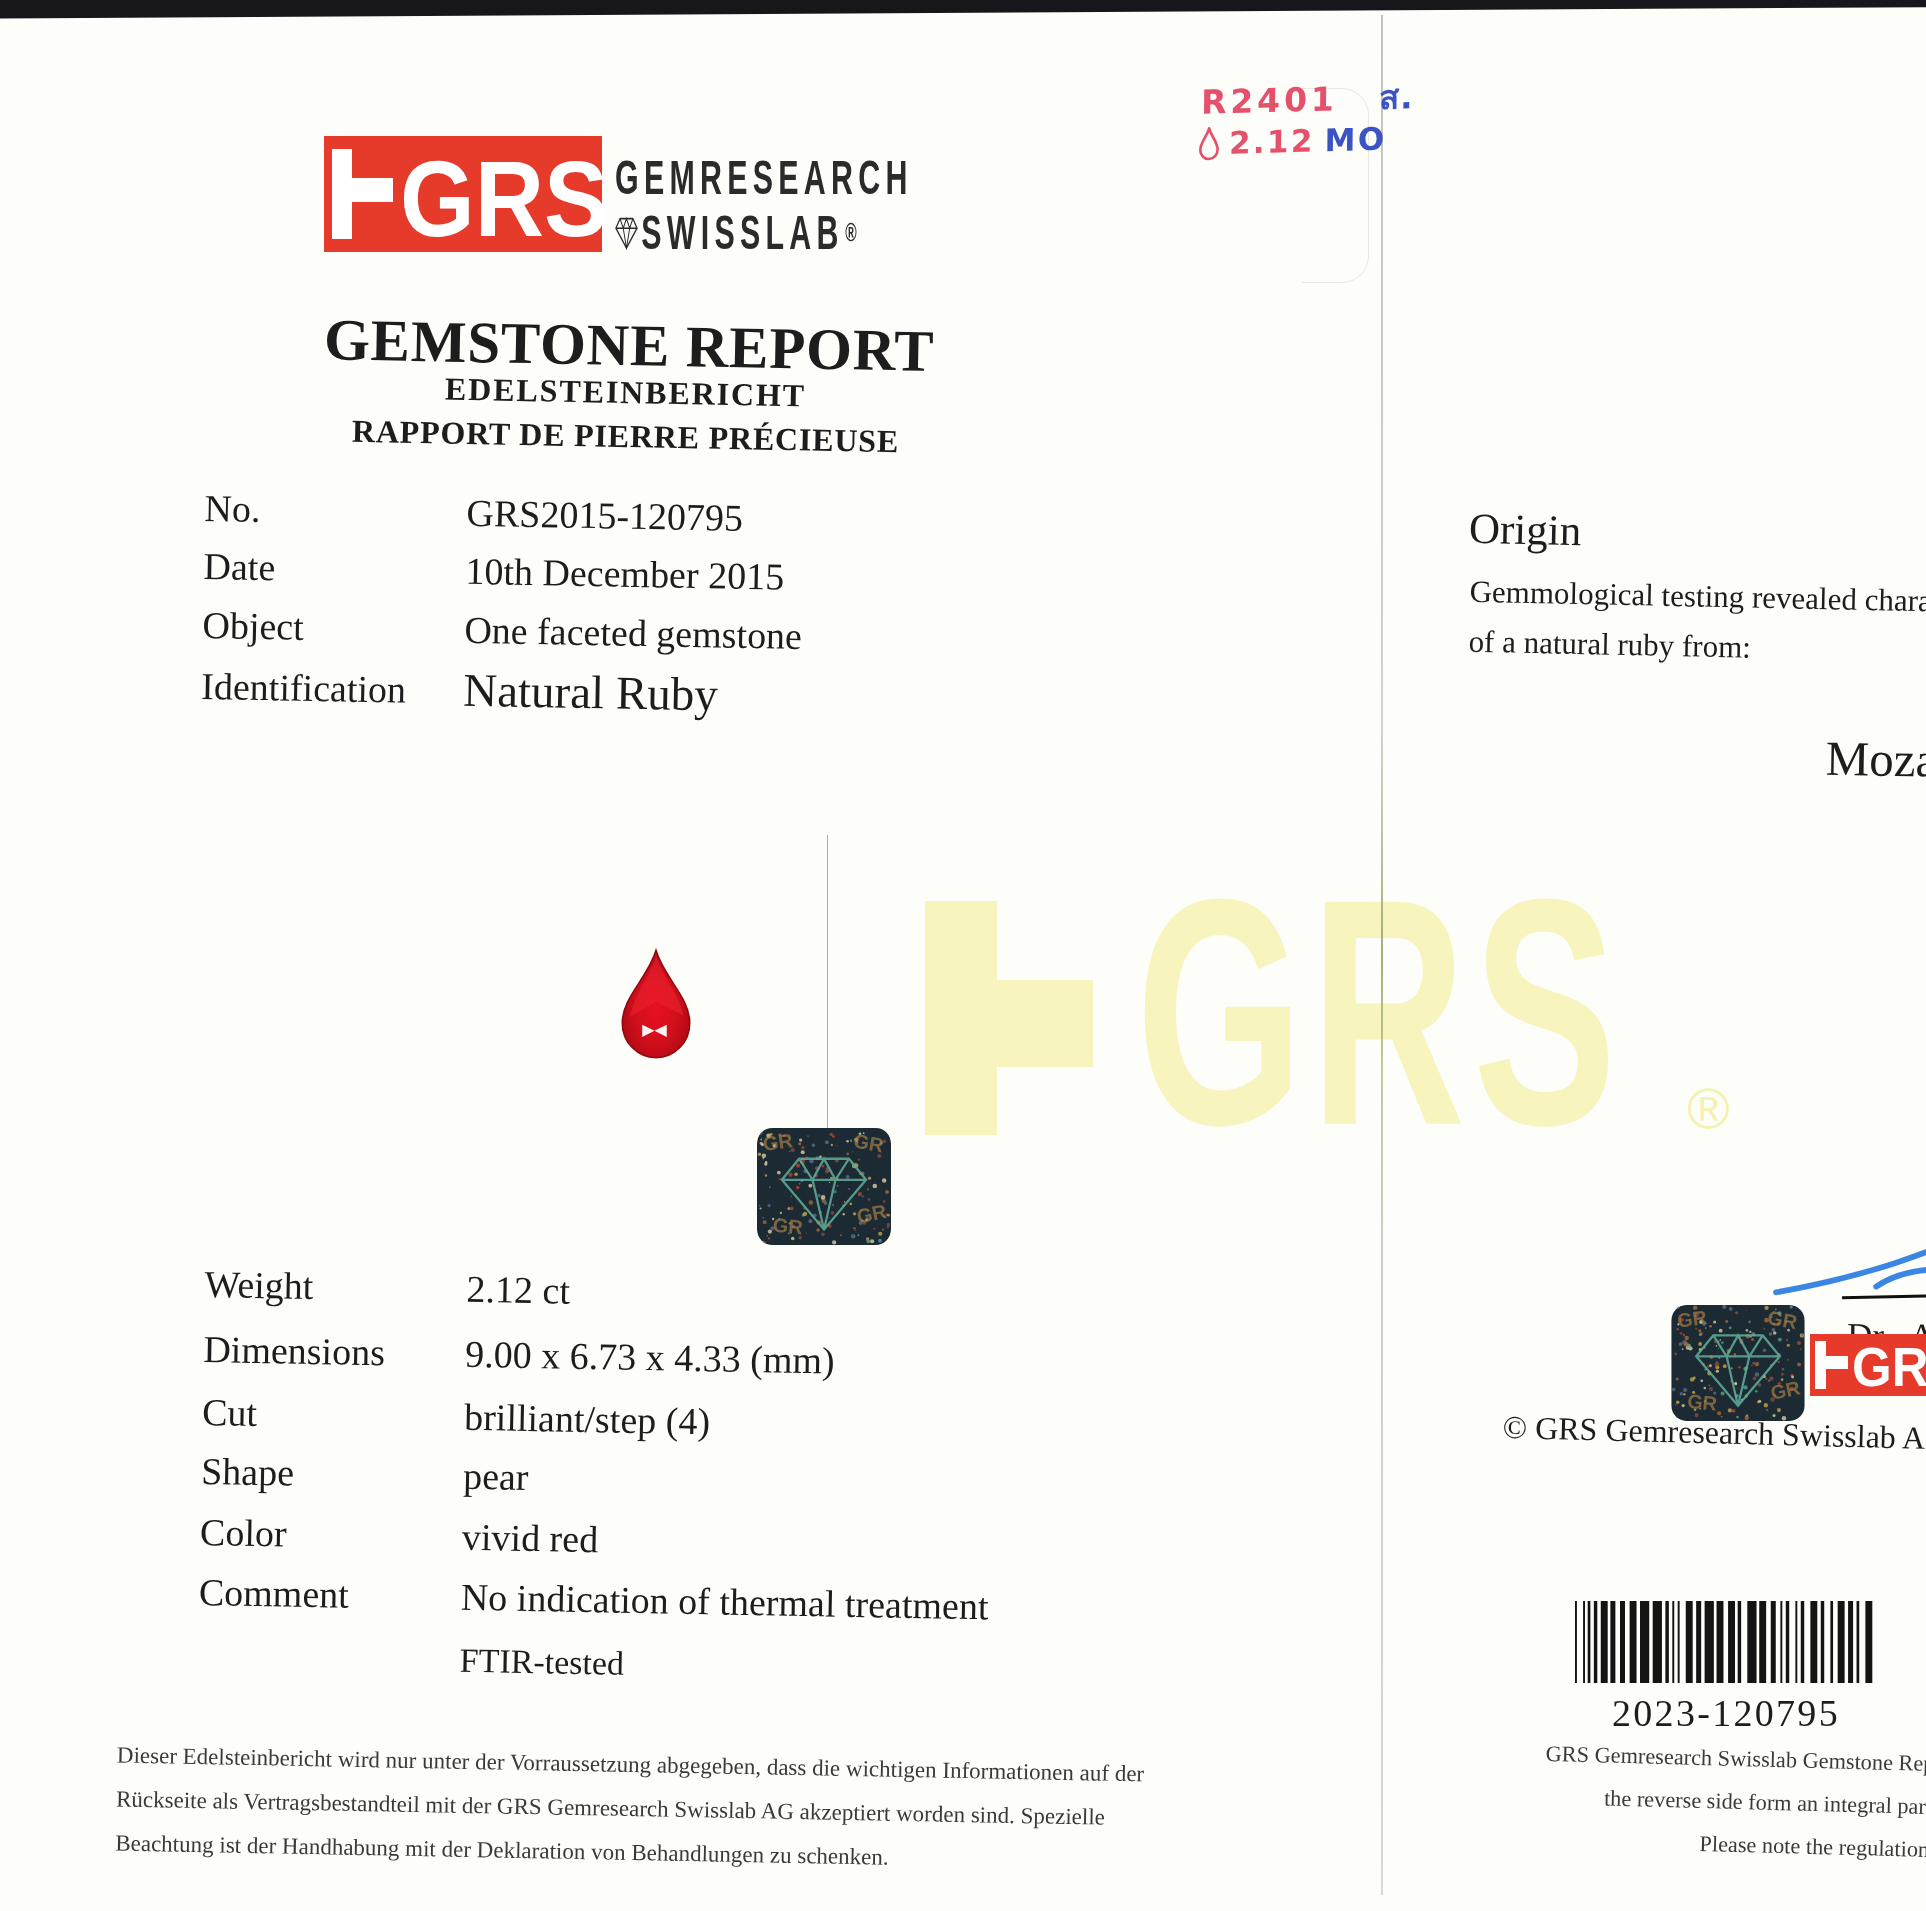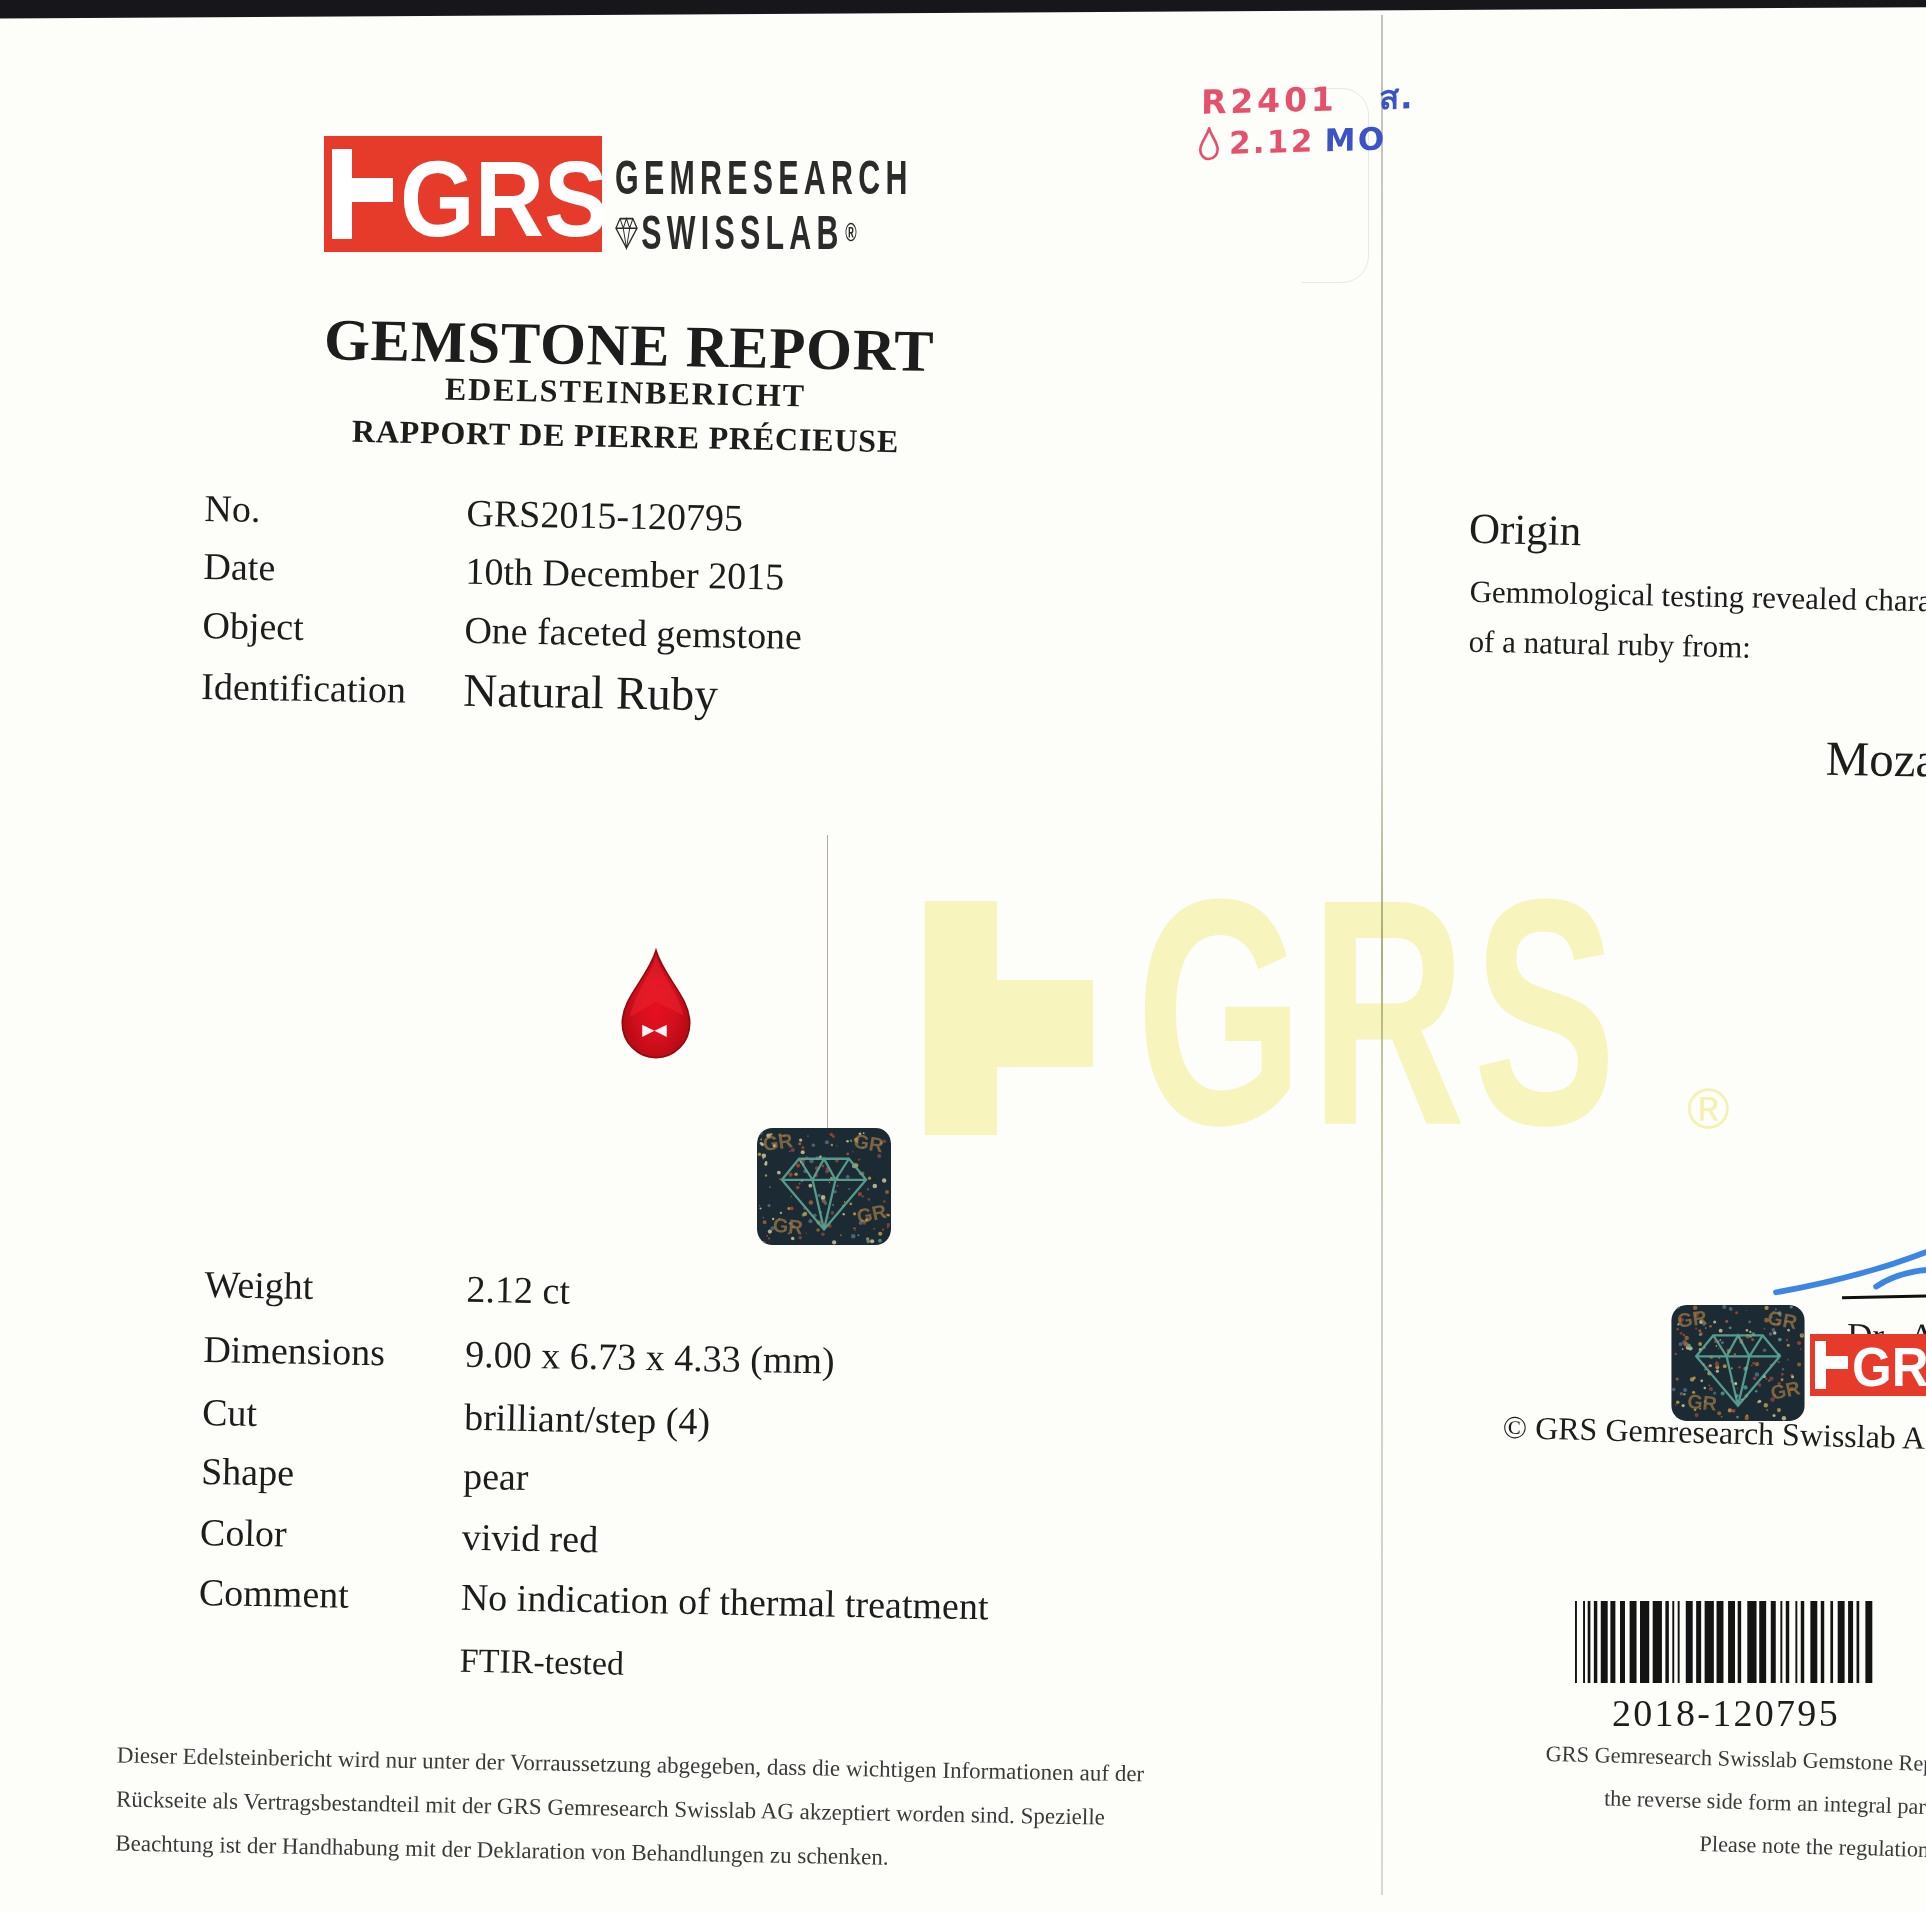--- a/index.html
+++ b/index.html
@@ -610,21 +610,21 @@
       <rect x="573" y="0" width="5" height="212" fill="#141414"></rect>
       <rect x="587" y="0" width="9" height="212" fill="#141414"></rect>
       <rect x="612" y="0" width="18" height="212" fill="#141414"></rect>
       <rect x="639" y="0" width="9" height="212" fill="#141414"></rect>
       <rect x="664" y="0" width="7" height="212" fill="#141414"></rect>
       <rect x="683" y="0" width="18" height="212" fill="#141414"></rect>
       <rect x="710" y="0" width="13" height="212" fill="#141414"></rect>
       <rect x="732" y="0" width="7" height="212" fill="#141414"></rect>
       <rect x="755" y="0" width="18" height="212" fill="#141414"></rect>
     </svg>
-  <div class="abs bcnum">2018-120795</div>
+  <div class="abs bcnum">2023-120795</div>
 
   <div class="abs right-discl">
     <div>GRS Gemresearch Swisslab Gemstone Reports are issued under condition that the information and limitation on</div>
     <div>the reverse side form an integral part of the relevant contract with GRS Gemresearch Swisslab AG.</div>
     <div>Please note the regulations governing the declaration of gemstone treatments.</div>
   </div>
 
 </div>
 
 

